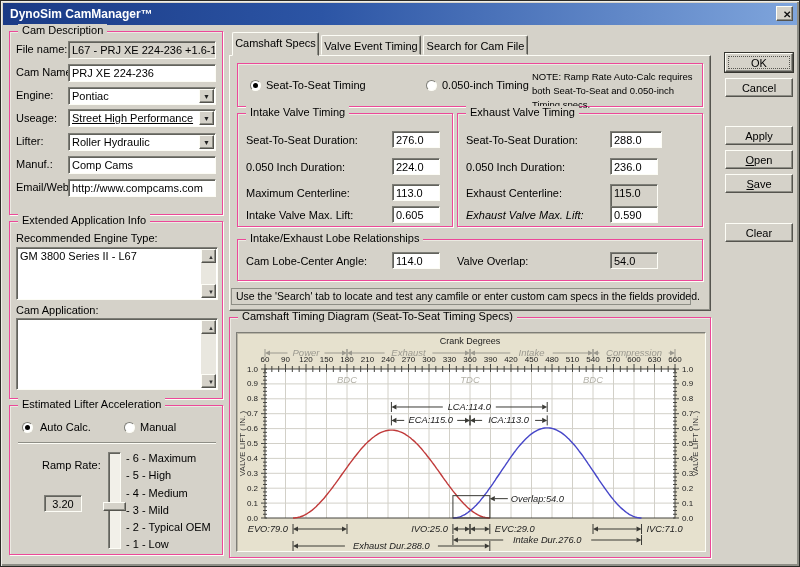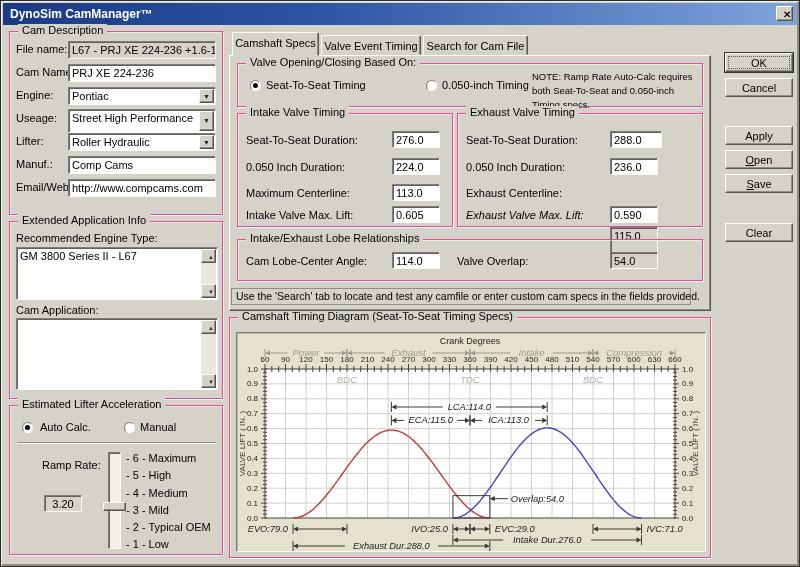--- a/index.html
+++ b/index.html
@@ -64,21 +64,21 @@
     <span class="lbl" style="left:6px;top:11px;">File name:</span>
     <div class="sunken ro" style="left:58px;top:9px;width:148px;height:18px;">L67 - PRJ XE 224-236 +1.6-1.</div>
     <span class="lbl" style="left:6px;top:34px;">Cam Name:</span>
     <div class="sunken" style="left:58px;top:32px;width:148px;height:18px;">PRJ XE 224-236</div>
     <span class="lbl" style="left:6px;top:57px;">Engine:</span>
     <div class="sunken" style="left:58px;top:55px;width:148px;height:18px;">
       <span>Pontiac</span>
       <button class="combo-arrow"><span>▼</span></button>
     </div>
     <span class="lbl" style="left:6px;top:80px;">Useage:</span>
-    <div class="sunken" style="left:58px;top:77px;width:148px;height:24px;">
+    <div class="sunken" style="left:58px;top:77px;width:148px;height:18px;text-decoration:underline;">
       <span>Street High Performance</span>
       <button class="combo-arrow"><span>▼</span></button>
     </div>
     <span class="lbl" style="left:6px;top:103px;">Lifter:</span>
     <div class="sunken" style="left:58px;top:101px;width:148px;height:18px;">
       <span>Roller Hydraulic</span>
       <button class="combo-arrow"><span>▼</span></button>
     </div>
     <span class="lbl" style="left:6px;top:126px;">Manuf.:</span>
     <div class="sunken" style="left:58px;top:124px;width:148px;height:18px;">Comp Cams</div>
@@ -124,21 +124,20 @@
     <div class="scale-lbl" style="top:113px;">- 2 - Typical OEM</div>
     <div class="scale-lbl" style="top:130px;">- 1 - Low</div>
   </div>
 
   <div class="tab active" id="tab-0" style="left:231px;width:87px;">Camshaft Specs</div>
   <div class="tab" id="tab-1" style="left:320px;width:100px;">Valve Event Timing</div>
   <div class="tab" id="tab-2" style="left:422px;width:105px;">Search for Cam File</div>
   <div class="card"></div>
 
   <div class="grp" style="left:236px;top:62px;width:466px;height:44px;z-index:5;">
-    <span class="grp-title">Valve Opening/Closing Based On:</span>
     <span class="radio checked" id="radio-s2s" style="left:12px;top:16px;"></span>
     <span class="lbl" style="left:28px;top:15px;">Seat-To-Seat Timing</span>
     <span class="radio" id="radio-050" style="left:188px;top:16px;"></span>
     <span class="lbl" style="left:204px;top:15px;">0.050-inch Timing</span>
     <div class="lbl" style="left:294px;top:6px;width:172px;white-space:normal;font-size:9.5px;line-height:14px;">NOTE: Ramp Rate Auto-Calc requires both Seat-To-Seat and 0.050-inch Timing specs.</div>
   </div>
 
   <div class="grp" style="left:236px;top:112px;width:216px;height:114px;z-index:5;">
     <span class="grp-title">Intake Valve Timing</span>
     <span class="lbl" style="left:8px;top:20px;">Seat-To-Seat Duration:</span>
@@ -151,21 +150,21 @@
     <div class="sunken" style="left:154px;top:92px;width:48px;height:17px;">0.605</div>
   </div>
 
   <div class="grp" style="left:456px;top:112px;width:246px;height:114px;z-index:5;">
     <span class="grp-title">Exhaust Valve Timing</span>
     <span class="lbl" style="left:8px;top:20px;">Seat-To-Seat Duration:</span>
     <div class="sunken" style="left:152px;top:17px;width:52px;height:17px;">288.0</div>
     <span class="lbl" style="left:8px;top:47px;">0.050 Inch Duration:</span>
     <div class="sunken" style="left:152px;top:44px;width:48px;height:17px;">236.0</div>
     <span class="lbl" style="left:8px;top:73px;">Exhaust Centerline:</span>
-    <div class="sunken ro" style="left:152px;top:70px;width:48px;height:27px;margin-top:43px;">115.0</div>
+    <div class="sunken ro" style="left:152px;top:70px;width:48px;height:27px;">115.0</div>
     <span class="lbl" style="left:8px;top:95px;font-style:italic;">Exhaust Valve Max. Lift:</span>
     <div class="sunken" style="left:152px;top:92px;width:48px;height:17px;">0.590</div>
   </div>
 
   <div class="grp" style="left:236px;top:238px;width:466px;height:42px;z-index:5;">
     <span class="grp-title">Intake/Exhaust Lobe Relationships</span>
     <span class="lbl" style="left:8px;top:15px;">Cam Lobe-Center Angle:</span>
     <div class="sunken" style="left:154px;top:12px;width:48px;height:17px;">114.0</div>
     <span class="lbl" style="left:219px;top:15px;">Valve Overlap:</span>
     <div class="sunken ro" style="left:372px;top:12px;width:48px;height:17px;">54.0</div>

